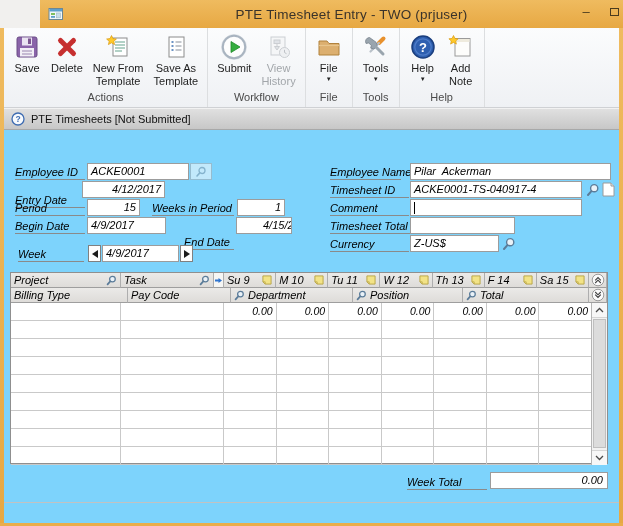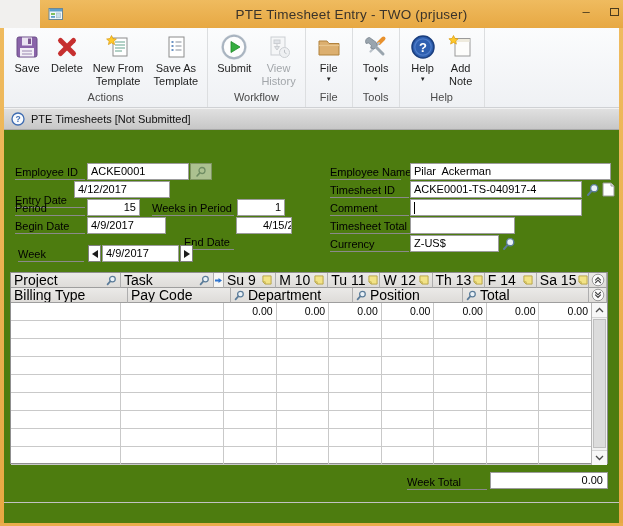--- a/index.html
+++ b/index.html
@@ -30,33 +30,33 @@
   .tb-label { font-size:11px; line-height:12.5px; color:#1E1E1E; text-align:center; }
   .tb-caret { font-size:6px; color:#222; line-height:7px; margin-top:1px; }
   .tb-grouplabel { text-align:center; font-size:11px; color:#4A4A4A; padding:2px 0 4px 0; }
   .tb-disabled .tb-label { color:#A2A6AA; }
 
   
   .statusbar { position:absolute; left:4px; right:4px; top:108px; height:22px; background:linear-gradient(#E0E0E0,#C7C7C7); border-top:1px solid #F2F2F2; border-bottom:1px solid #A8A8A8; display:flex; align-items:center; padding-left:7px; }
   .statusbar .txt { font-size:11px; color:#111; margin-left:6px; }
 
   
-  .content { position:absolute; left:0; top:130px; width:623px; height:396px; background:#4d7c0f; }
+  .content { position:absolute; left:0; top:130px; width:623px; height:396px; background:#7dd3fc;font-style:italic; }
   .lbl { position:absolute; font-size:11px; color:#000; border-bottom:1px solid #8A8A8A; height:15px; line-height:14px; white-space:nowrap; }
   .fld { position:absolute; height:17px; background:#fff; border:1px solid #9C9C9C; font-size:11px; line-height:15px; padding:0 3px; color:#000; white-space:pre; overflow:hidden; }
   .fld.num { text-align:right; }
   .iconbtn { position:absolute; display:flex; align-items:center; justify-content:center; }
   .btnbox { background:#FBFBFB; border:1px solid #ABABAB; }
   .caret { position:absolute; left:3px; top:2px; width:1px; height:12px; background:#000; }
   .navbtn { position:absolute; width:13px; height:17px; background:#FDFDFD; border:1px solid #808080; display:flex; align-items:center; justify-content:center; }
 
   
   .grid { position:absolute; left:10px; top:142px; width:598px; height:192px; border:1px solid #8F8F8F; background:#fff; }
   .ghead { display:flex; height:15px; }
-  .hcell { background:linear-gradient(#EBEAE8,#DEDCD9); border-right:1px solid #AEAEAE; border-bottom:1px solid #9E9E9E; font-size:14px; display:flex; align-items:center; padding:0 3px; color:#000; white-space:nowrap; overflow:hidden; }
+  .hcell { background:linear-gradient(#EBEAE8,#DEDCD9); border-right:1px solid #AEAEAE; border-bottom:1px solid #9E9E9E; font-size:11px; display:flex; align-items:center; padding:0 3px; color:#000; white-space:nowrap; overflow:hidden; }
   .space-between { justify-content:space-between; }
   .h-proj{width:110px;} .h-task{width:93px;} .h-arrow{width:10px; padding:0 1px; background:#F6F6F4; justify-content:center;}
   .h-day{flex:1;} .h-chev{width:18px; justify-content:center; padding:0;}
   .r2-billing{width:117px;} .r2-paycode{width:103px;} .r2-dept{width:122px;} .r2-pos{width:110px;} .r2-total{flex:1;}
   .gbody { position:relative; height:162px; }
   .grid-rows { margin-right:16px; }
   .grow { display:flex; height:18px; border-bottom:1px solid #C9C9C9; }
   .c-proj{width:110px; border-right:1px solid #C9C9C9;} .c-task{width:103px; border-right:1px solid #C9C9C9;}
   .c-day{flex:1; border-right:1px solid #C9C9C9; font-size:10.5px; text-align:right; padding:2px 3px 0 0; color:#000;}
   .c-day:last-child{border-right:none;}
@@ -274,21 +274,21 @@
     <div class="lbl" style="left:15px; top:35px; width:70px;">Employee ID</div>
     <div class="fld" style="left:87px; top:33px; width:102px;">ACKE0001</div>
     <div class="iconbtn btnbox" style="left:190px; top:33px; width:22px; height:17px; opacity:0.55;">
       <svg width="12" height="12" viewBox="0 0 12 12">
           <circle cx="7" cy="4.5" r="3" fill="none" stroke="#8B9AA8" stroke-width="1.3"></circle>
           <line x1="4.8" y1="6.9" x2="2" y2="10" stroke="#8B9AA8" stroke-width="1.6" stroke-linecap="round"></line>
         </svg>
     </div>
 
     <div class="lbl" style="left:15px; top:53px; width:70px;margin-top:10px;">Entry Date</div>
-    <div class="fld" style="left:74px; top:51px; width:96px;">4/12/2017</div>
+    <div class="fld" style="left:82px; top:51px; width:83px;text-align:right;">4/12/2017</div>
 
     <div class="lbl" style="left:15px; top:71px; width:70px;">Period</div>
     <div class="fld num" style="left:87px; top:69px; width:53px;">15</div>
     <div class="lbl" style="left:152px; top:71px; width:82px;">Weeks in Period</div>
     <div class="fld num" style="left:237px; top:69px; width:48px;">1</div>
 
     <div class="lbl" style="left:15px; top:89px; width:70px;">Begin Date</div>
     <div class="fld" style="left:87px; top:87px; width:79px;">4/9/2017</div>
     <div class="lbl" style="left:184px; top:105px; width:50px;">End Date</div>
     <div class="fld" style="left:236px; top:87px; width:56px;padding-left:26px;">4/15/2017</div>

